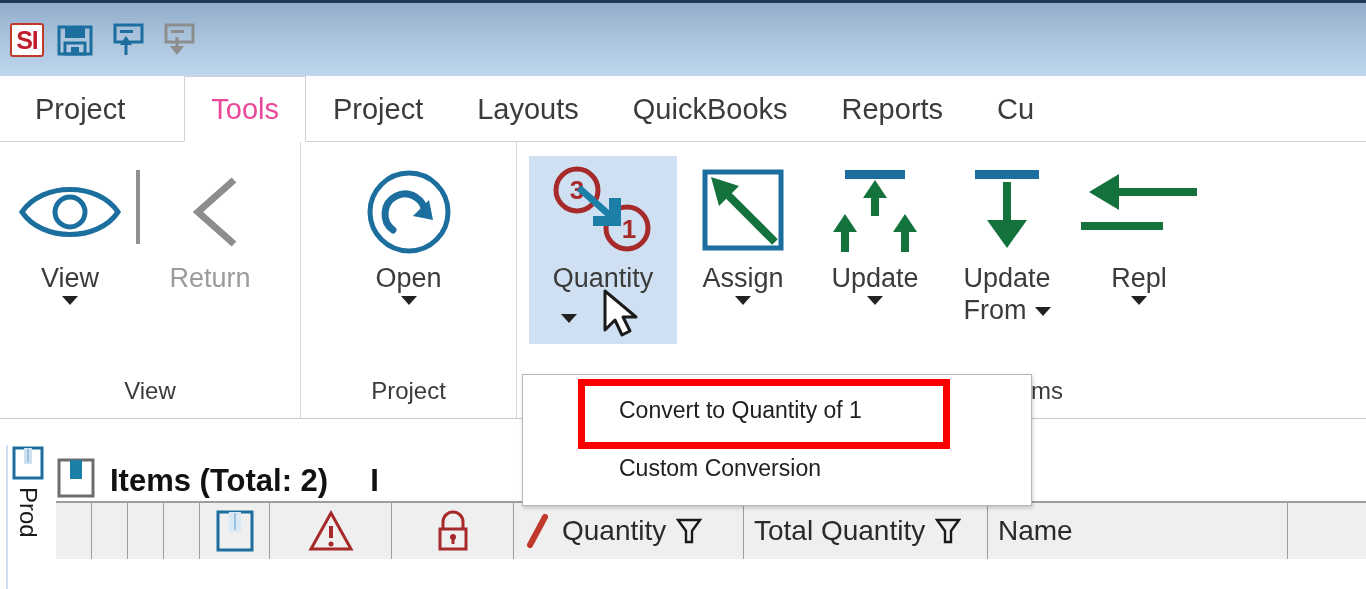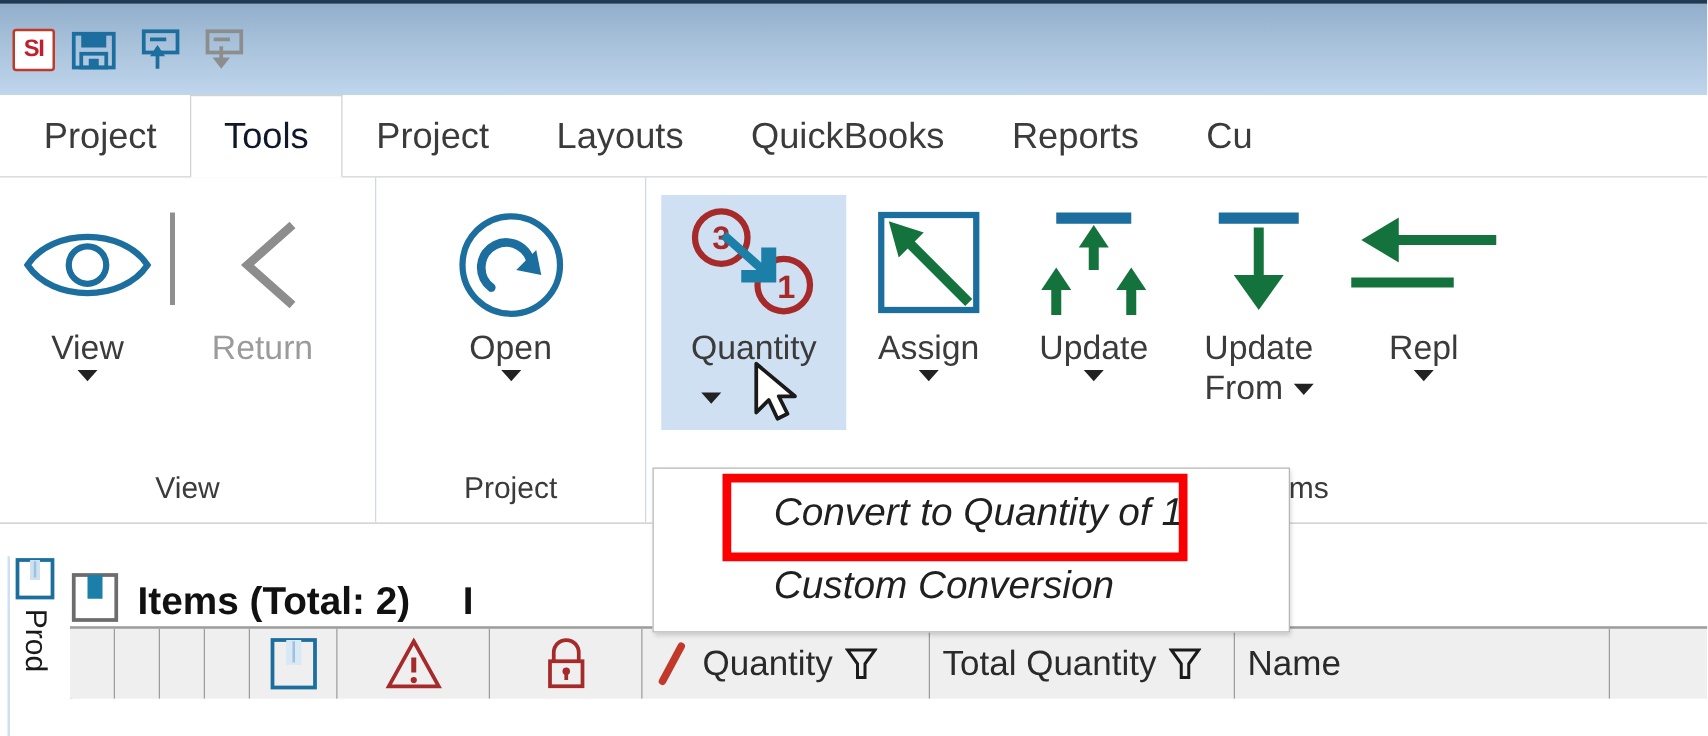--- a/index.html
+++ b/index.html
@@ -30,21 +30,21 @@
     display: flex; align-items: center; gap: 11px;
   }
   .si-logo {
     width: 34px; height: 34px;
     background: #ffffff;
     border: 2px solid #c0392b;
     border-radius: 3px;
     display: flex; align-items: center; justify-content: center;
     color: #c0202b;
     font-weight: bold;
-    font-size: 19px;
+    font-size: 25px;
     font-family: "Liberation Sans", sans-serif;
     letter-spacing: -1px;
     box-sizing: border-box;
   }
   .qat-icon { width: 40px; height: 38px; display:block; }
 
   
   .tabstrip {
     position: absolute; left: 0; top: 76px;
     width: 1366px; height: 66px;
@@ -55,25 +55,25 @@
     display: flex; align-items: center; justify-content: center;
     padding: 0 26px;
     font-size: 29px;
     color: #3b3b3b;
     white-space: nowrap;
     box-sizing: border-box;
     border: 1px solid transparent;
     cursor: default;
   }
   .tab.active {
-    color: #0f172a;
+    color: #ec4899;
     border: 1px solid #d2d2d2;
     border-bottom-color: #ffffff;
     background: #ffffff;
-    position: relative; z-index: 3;
+    position: relative; z-index: 3; margin-left: 32px;
   }
 
   
   .ribbon {
     position: absolute; left: 0; top: 141px;
     width: 1366px; height: 277px;
     background: #ffffff;
     border-top: 1px solid #d2d2d2;
     box-sizing: border-box;
   }
@@ -125,25 +125,24 @@
     background: #ffffff;
     border: 1px solid #b6b6b6;
     box-shadow: 1px 2px 4px rgba(0,0,0,0.18);
     z-index: 40;
     box-sizing: border-box;
     padding: 6px 0 8px 0;
   }
   .dd-item {
     height: 58px; line-height: 58px;
     padding-left: 96px;
-    font-size: 31px;
+    font-size: 23px;
     color: #202020;
     white-space: nowrap;
     cursor: default;
-    font-style: italic;
   }
   .redbox {
     position: absolute;
     left: 578px; top: 379px;
     width: 372px; height: 70px;
     border: 7px solid #fb0000;
     box-sizing: border-box;
     z-index: 60;
     pointer-events: none;
   }

